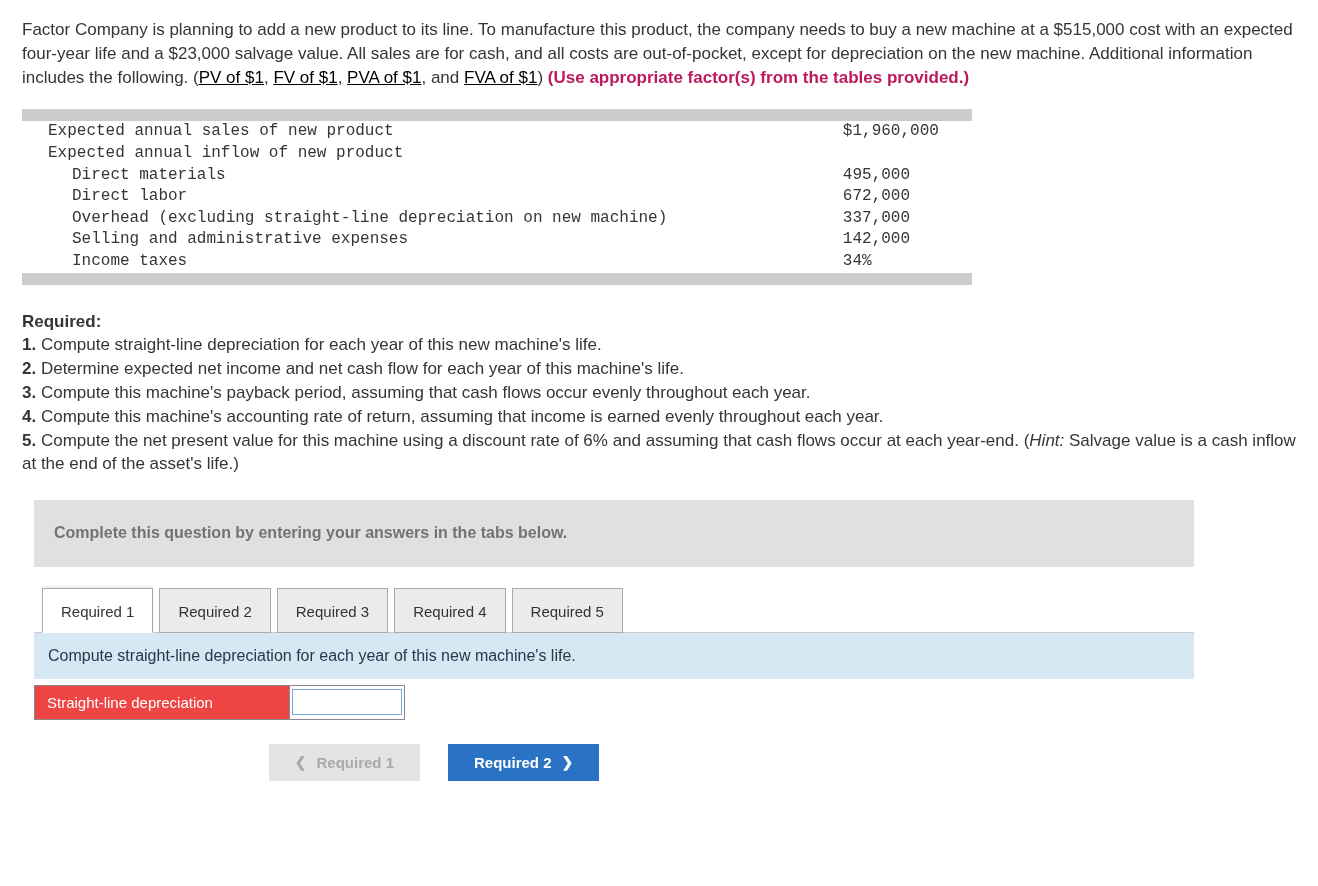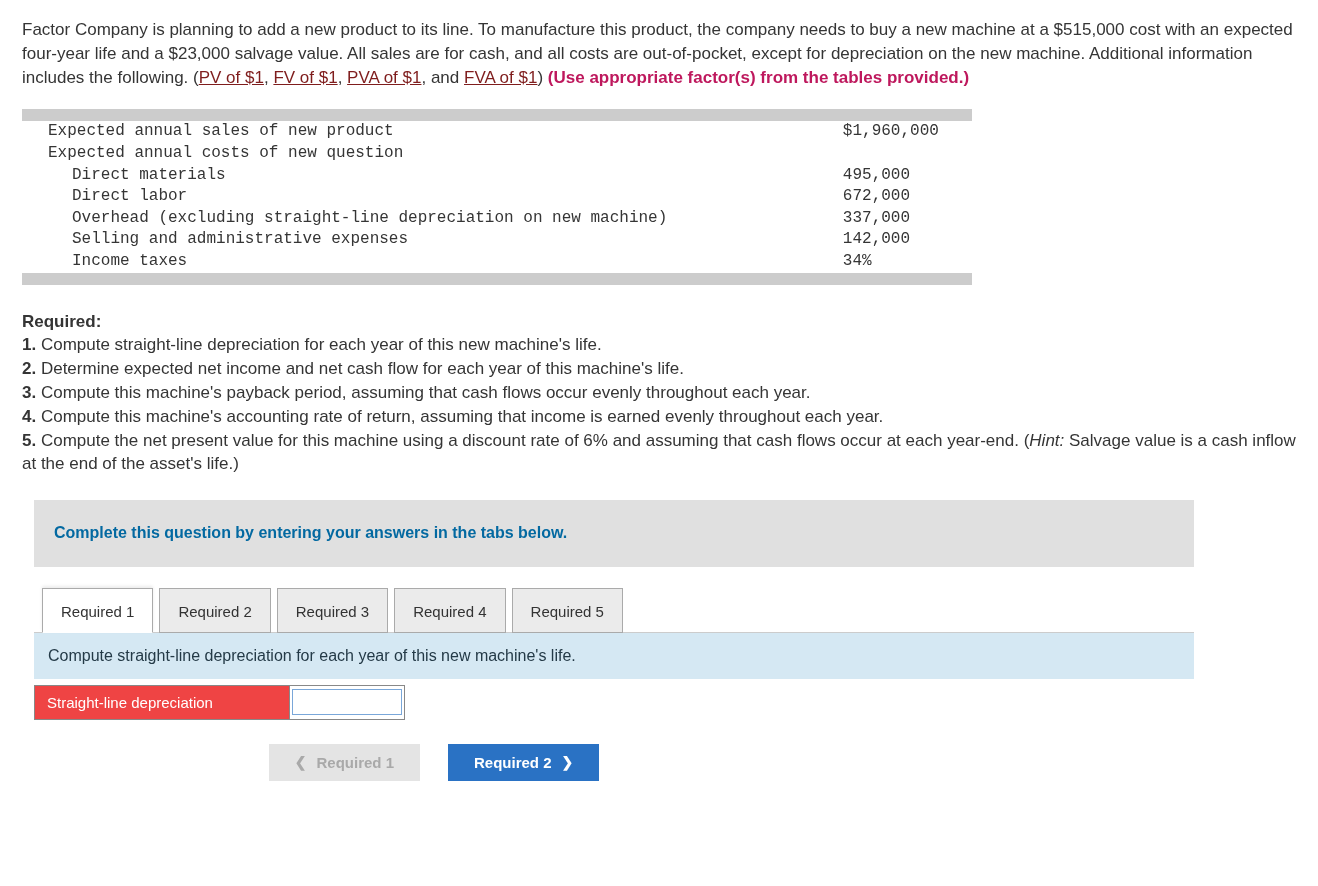--- a/index.html
+++ b/index.html
@@ -7,21 +7,21 @@
     font-size: 17px;
     color: #353535;
     margin: 0;
     padding: 18px 22px;
     line-height: 1.4;
   }
   .problem-text {
     margin-bottom: 20px;
   }
   .link {
-    color: #7f1d1d;
+    color: #000000;
     text-decoration: underline;
     cursor: pointer;
     margin-top: 45px;
   }
   .red-bold {
     color: #be185d;
     font-weight: bold;
   }
   .data-table-container {
     margin: 10px 0 25px 0;
@@ -54,21 +54,21 @@
 
   .answer-area {
     margin: 12px 0 0 12px;
     width: 1160px;
   }
   .instruction-box {
     background: #e0e0e0;
     padding: 22px 20px;
     font-weight: bold;
     font-size: 16px;
-    color: #0369a1;
+    color: #737373;
   }
   .tabs-row {
     display: flex;
     gap: 6px;
     padding: 20px 0 0 8px;
     align-items: stretch;
   }
   .tab {
     border: 1px solid #aaa;
     padding: 12px 18px 10px 18px;
@@ -160,21 +160,21 @@
 
 <div class="data-table-container">
   <div class="gray-bar"></div>
   <table class="data-table">
     <tbody>
         <tr>
           <td class="indent1">Expected annual sales of new product</td>
           <td class="val">$1,960,000</td>
         </tr>
     <tr>
-          <td class="indent1">Expected annual costs of new question</td>
+          <td class="indent1">Expected annual inflow of new product</td>
           <td class="val"></td>
         </tr>
     <tr>
           <td class="indent2">Direct materials</td>
           <td class="val">495,000</td>
         </tr>
     <tr>
           <td class="indent2">Direct labor</td>
           <td class="val">672,000</td>
         </tr>

